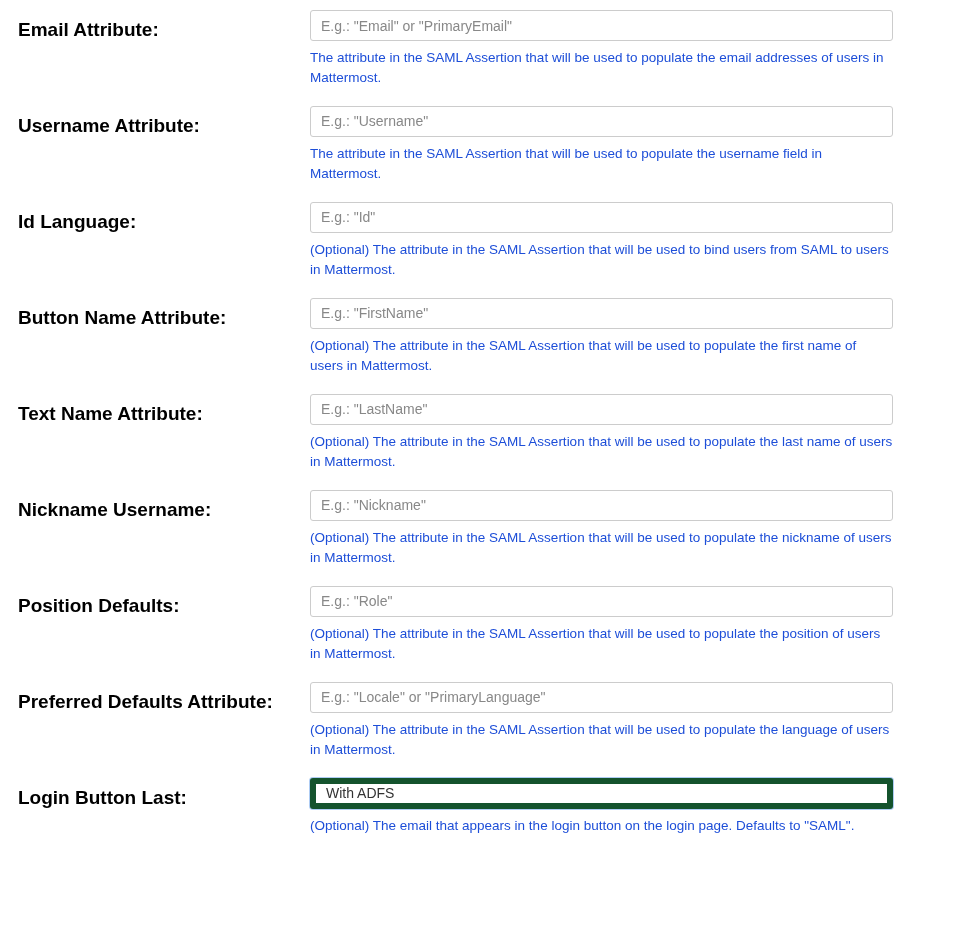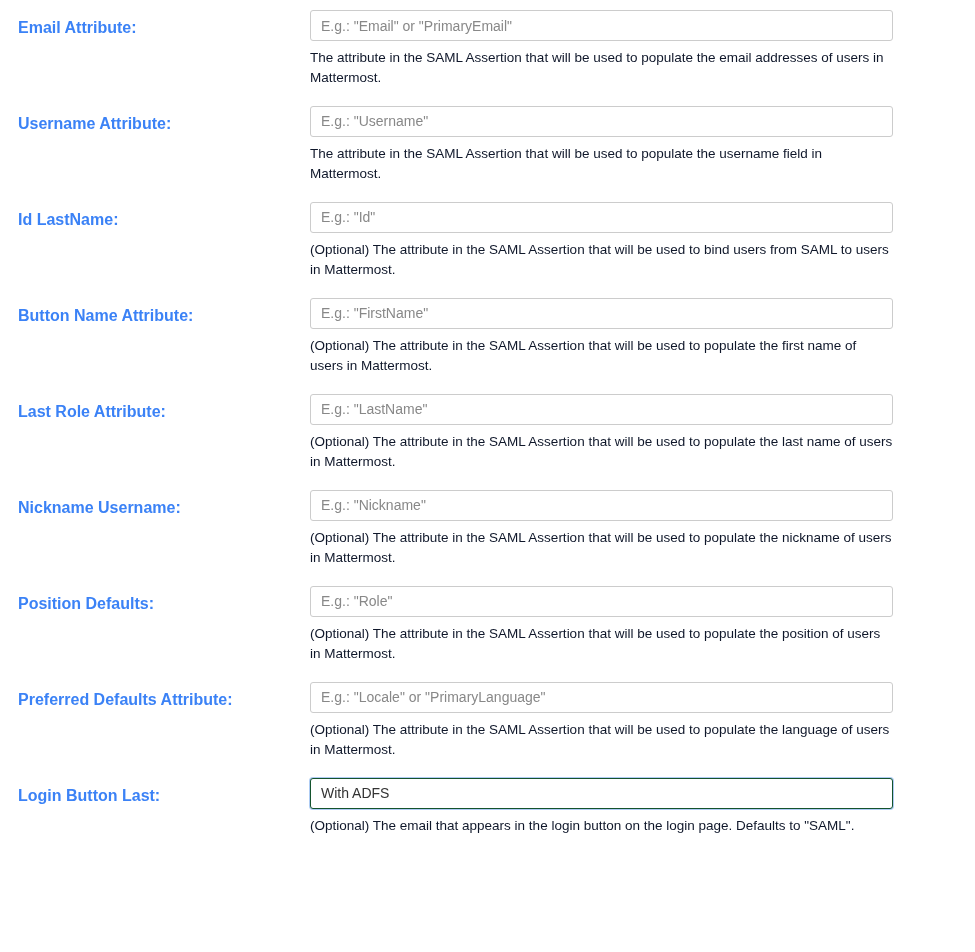--- a/index.html
+++ b/index.html
@@ -25,23 +25,23 @@
     align-items: flex-start;
     margin-bottom: 0;
   }
   .label-col {
     width: 310px;
     flex: 0 0 310px;
     text-align: left;
     padding-left: 18px;
     padding-top: 7px;
     box-sizing: border-box;
-    font-size: 16px;
+    font-size: 19px;
     font-weight: 600;
-    color: #3b82f6;
+    color: #000000;
     line-height: 1.4;
   }
   .field-col {
     flex: 1 1 auto;
     padding-right: 60px;
     box-sizing: border-box;
   }
   .text-input {
     display: block;
     width: 583px;
@@ -54,30 +54,30 @@
     border: 1px solid #cccccc;
     border-radius: 3px;
     background: #ffffff;
     outline: none;
   }
   .text-input::placeholder {
     color: #888888;
     opacity: 1;
   }
   .text-input.focused {
-    border: 1px solid #14532d;
+    border: 6px solid #14532d;
     box-shadow: 0 0 0 1px rgba(22,109,224,0.35);
   }
   .help-text {
     width: 583px;
     margin-top: 7px;
     margin-bottom: 18px;
     font-size: 13.5px;
     line-height: 1.48;
-    color: #0f172a;
+    color: #1d4ed8;
   }
 </style>
 </head>
 <body>
 
 <div class="form">
 
   <div class="form-row">
     <div class="label-col">Email Attribute:</div>
     <div class="field-col">
@@ -88,37 +88,37 @@
 
   <div class="form-row">
     <div class="label-col">Username Attribute:</div>
     <div class="field-col">
       <input class="text-input" type="text" value="" placeholder="E.g.: &quot;Username&quot;" style="">
       <div class="help-text">The attribute in the SAML Assertion that will be used to populate the username field in Mattermost.</div>
     </div>
   </div>
 
   <div class="form-row">
-    <div class="label-col">Id LastName:</div>
+    <div class="label-col">Id Language:</div>
     <div class="field-col">
       <input class="text-input" type="text" value="" placeholder="E.g.: &quot;Id&quot;" style="">
       <div class="help-text">(Optional) The attribute in the SAML Assertion that will be used to bind users from SAML to users in Mattermost.</div>
     </div>
   </div>
 
   <div class="form-row">
     <div class="label-col">Button Name Attribute:</div>
     <div class="field-col">
       <input class="text-input" type="text" value="" placeholder="E.g.: &quot;FirstName&quot;" style="">
       <div class="help-text">(Optional) The attribute in the SAML Assertion that will be used to populate the first name of users in Mattermost.</div>
     </div>
   </div>
 
   <div class="form-row">
-    <div class="label-col">Last Role Attribute:</div>
+    <div class="label-col">Text Name Attribute:</div>
     <div class="field-col">
       <input class="text-input" type="text" value="" placeholder="E.g.: &quot;LastName&quot;" style="">
       <div class="help-text">(Optional) The attribute in the SAML Assertion that will be used to populate the last name of users in Mattermost.</div>
     </div>
   </div>
 
   <div class="form-row">
     <div class="label-col">Nickname Username:</div>
     <div class="field-col">
       <input class="text-input" type="text" value="" placeholder="E.g.: &quot;Nickname&quot;" style="">

